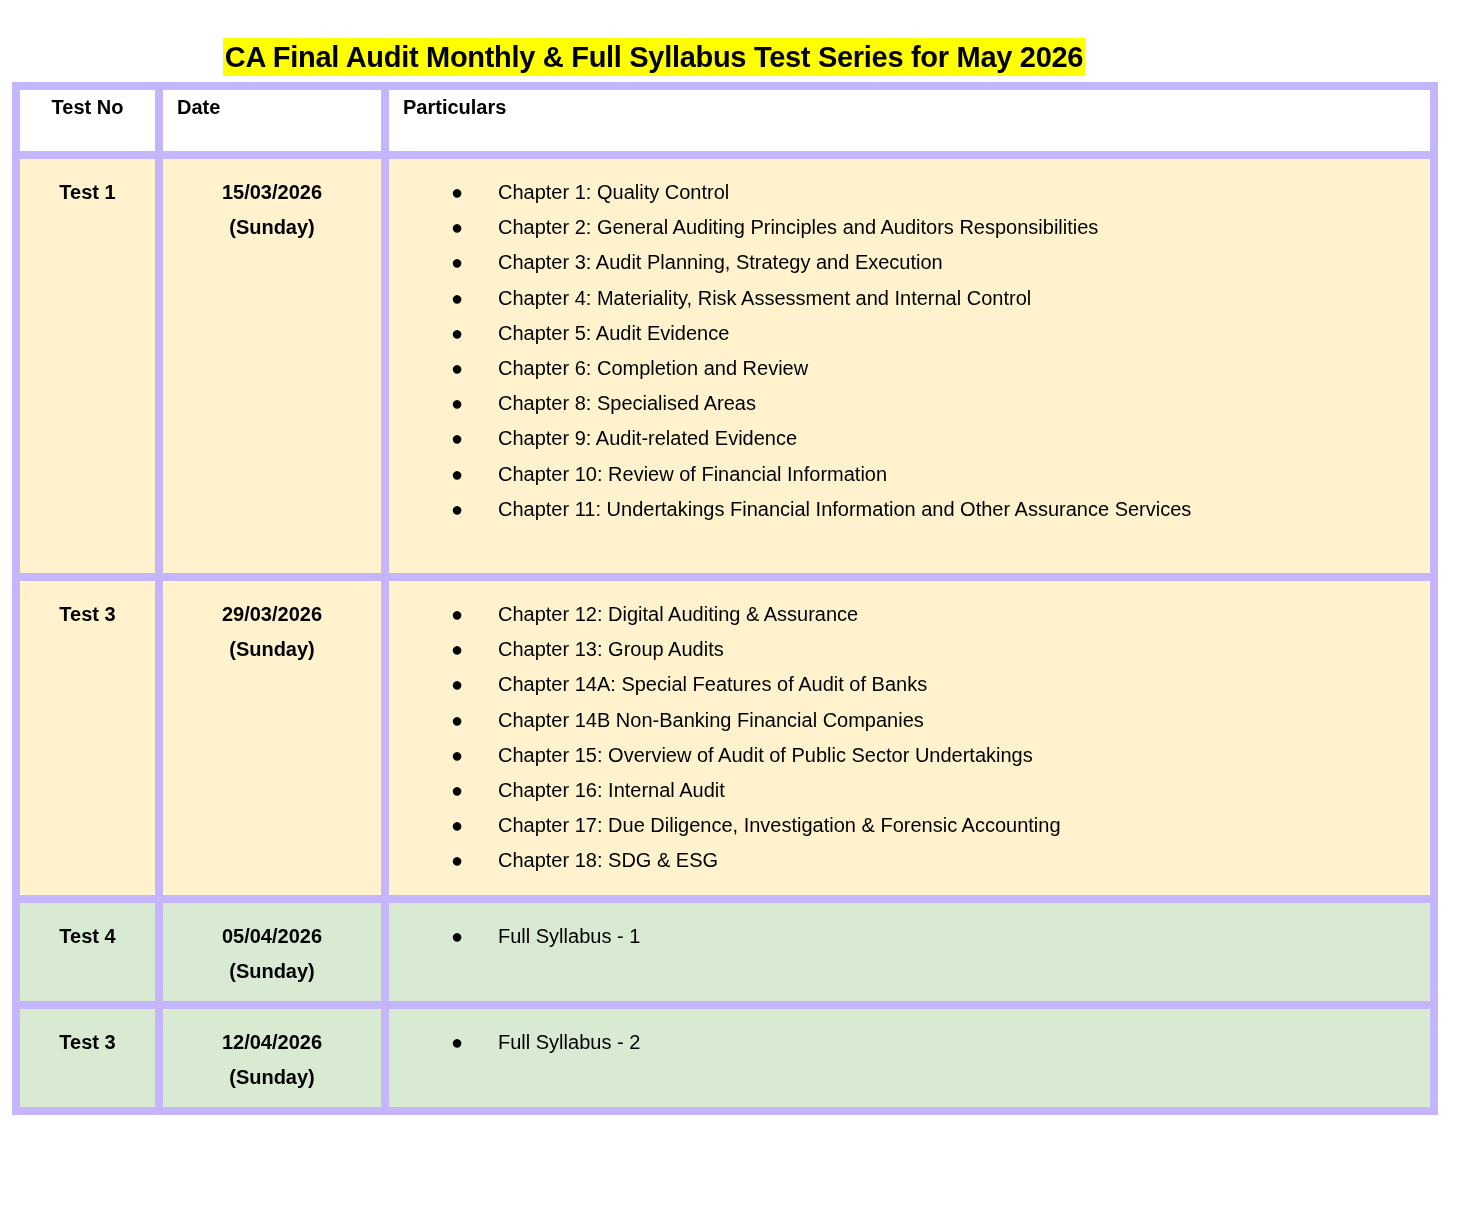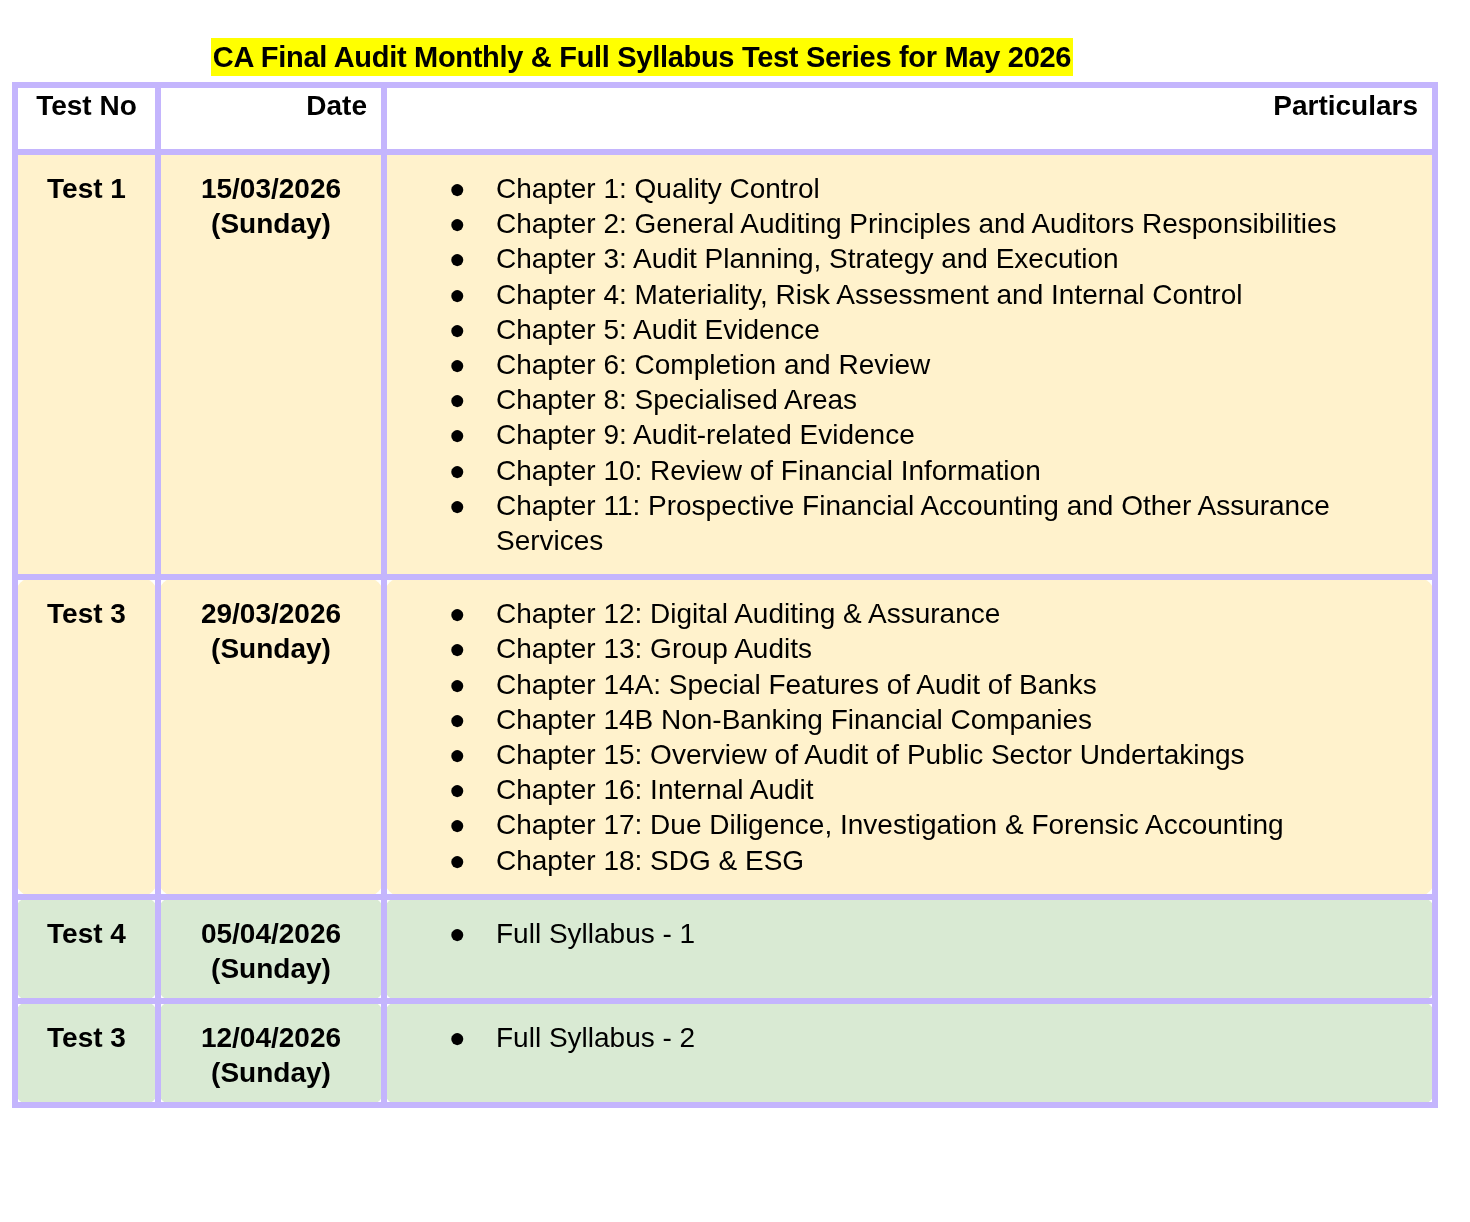--- a/index.html
+++ b/index.html
@@ -3,40 +3,41 @@
   <meta charset="utf-8">
   <style>
     html, body { margin: 0; padding: 0; background: #ffffff; }
     body {
       width: 1470px; height: 1222px; position: relative; overflow: hidden;
       font-family: "Liberation Sans", sans-serif; color: #000;
     }
     .title-wrap {
       position: absolute; left: 0; top: 38px; width: 1284px;
       text-align: center;
+      padding-left: 12px;
     }
     .title {
       display: inline-block; background: #ffff00;
       font-weight: bold; font-size: 29px; line-height: 38px;
       padding: 0 2px; letter-spacing: -0.3px;
     }
     table.schedule {
       position: absolute; left: 12px; top: 82px;
       width: 1426px; border-collapse: collapse;
       table-layout: fixed;
     }
     table.schedule td, table.schedule th {
-      border: 6px solid #c4b5fd; vertical-align: top;
-      font-size: 28px; line-height: 35.2px; margin-left: 32px;
+      border: 8px solid #c4b5fd; vertical-align: top;
+      font-size: 20px; line-height: 35.2px; margin-left: 32px;
     }
     col.c1 { width: 143px; }
     col.c2 { width: 226px; }
     col.c3 { width: auto; }
     thead th {
-      background: #ffffff; text-align: right; font-weight: bold;
+      background: #ffffff; text-align: left; font-weight: bold;
       height: 61px; vertical-align: middle; padding: 0 14px;
     }
     thead th.th-test { text-align: center; padding: 0; }
     tr.yellow td { background: #fff2cc; }
     tr.green td { background: #d9ead3; border-radius: 15px; }
     td.test-no, td.date { text-align: center; font-weight: bold; padding-top: 16px; }
     td.particulars { padding: 16px 12px 16px 0; }
     ul.chapters { list-style: none; margin: 0; padding: 0; }
     ul.chapters li {
       position: relative; padding-left: 109px;
@@ -79,21 +80,21 @@
           <ul class="chapters">
             <li><span class="bullet">●</span><span>Chapter 1: Quality Control</span></li>
             <li><span class="bullet">●</span><span>Chapter 2: General Auditing Principles and Auditors Responsibilities</span></li>
             <li><span class="bullet">●</span><span>Chapter 3: Audit Planning, Strategy and Execution</span></li>
             <li><span class="bullet">●</span><span>Chapter 4: Materiality, Risk Assessment and Internal Control</span></li>
             <li><span class="bullet">●</span><span>Chapter 5: Audit Evidence</span></li>
             <li><span class="bullet">●</span><span>Chapter 6: Completion and Review</span></li>
             <li><span class="bullet">●</span><span>Chapter 8: Specialised Areas</span></li>
             <li><span class="bullet">●</span><span>Chapter 9: Audit-related Evidence</span></li>
             <li><span class="bullet">●</span><span>Chapter 10: Review of Financial Information</span></li>
-            <li><span class="bullet">●</span><span>Chapter 11: Prospective Financial Accounting and Other Assurance Services</span></li>
+            <li><span class="bullet">●</span><span>Chapter 11: Undertakings Financial Information and Other Assurance Services</span></li>
           </ul>
         </td>
       </tr>
       <tr class="row-3 yellow">
         <td class="test-no">Test 3</td>
         <td class="date">
           <div>29/03/2026</div>
           <div>(Sunday)</div>
         </td>
         <td class="particulars">

